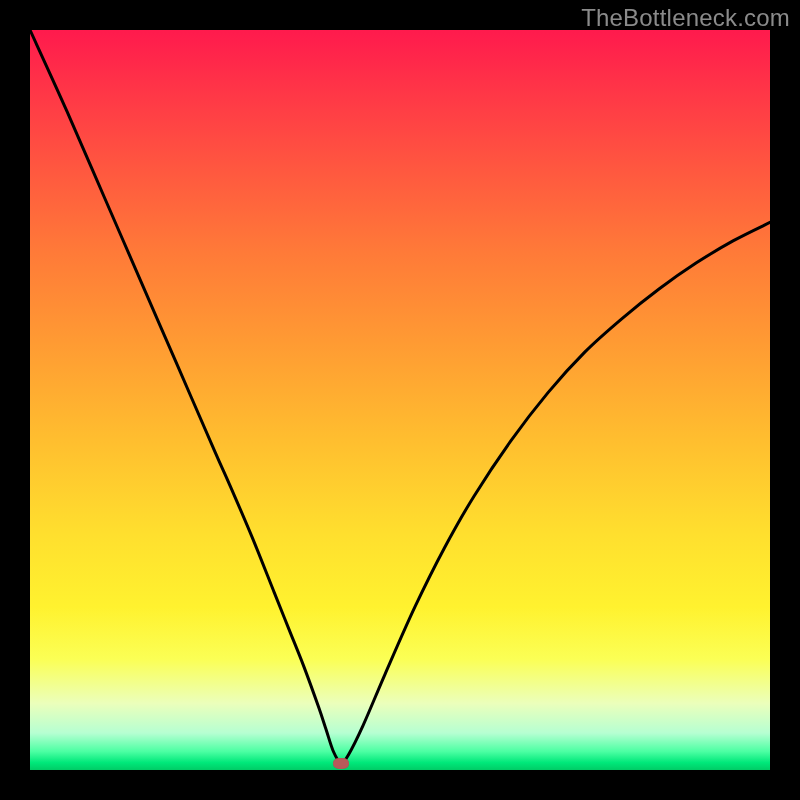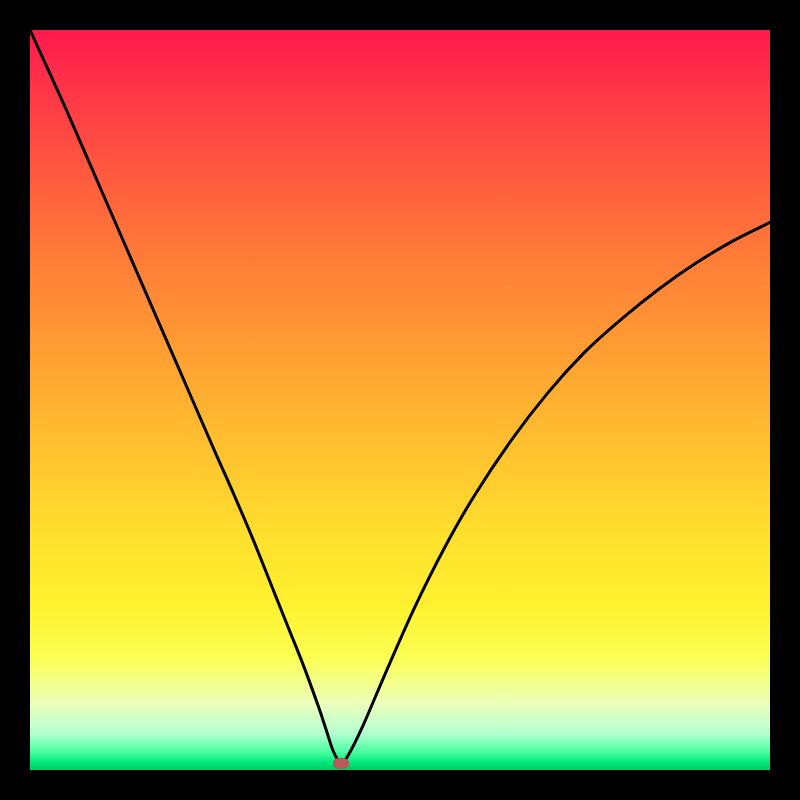--- a/index.html
+++ b/index.html
@@ -64,19 +64,20 @@
     height: 11px;
     border-radius: 6px / 5px;
     background: #b85a5a;
     box-shadow: inset 0 0 1px rgba(0,0,0,0.2);
   }
 </style>
 </head>
 <body>
 
 <div class="frame">
+  <div class="watermark">TheBottleneck.com</div>
   <div class="plot">
     <svg class="curve" viewBox="0 0 740 740" preserveAspectRatio="none">
       <path id="curve-path" fill="none" stroke="#000" stroke-width="3" stroke-linecap="round" stroke-linejoin="round" d="M 0 0 C 6.17 13.57, 24.67 53.65, 37.00 81.40 C 49.33 109.15, 61.67 138.13, 74.00 166.50 C 86.33 194.87, 98.67 223.23, 111.00 251.60 C 123.33 279.97, 135.67 308.33, 148.00 336.70 C 160.33 365.07, 176.37 402.07, 185.00 421.80 C 193.63 441.53, 193.63 440.92, 199.80 455.10 C 205.97 469.28, 214.60 489.02, 222.00 506.90 C 229.40 524.78, 238.03 546.98, 244.20 562.40 C 250.37 577.82, 254.07 587.07, 259.00 599.40 C 263.93 611.73, 268.87 623.45, 273.80 636.40 C 278.73 649.35, 284.90 666.62, 288.60 677.10 C 292.30 687.58, 293.53 691.90, 296.00 699.30 C 298.47 706.70, 300.93 715.95, 303.40 721.50 C 305.87 727.05, 308.33 731.98, 310.80 732.60 C 313.27 733.22, 314.50 731.37, 318.20 725.20 C 321.90 719.03, 326.83 709.17, 333.00 695.60 C 339.17 682.03, 346.57 663.53, 355.20 643.80 C 363.83 624.07, 374.93 598.17, 384.80 577.20 C 394.67 556.23, 404.53 536.50, 414.40 518.00 C 424.27 499.50, 432.90 484.08, 444.00 466.20 C 455.10 448.32, 468.67 427.97, 481.00 410.70 C 493.33 393.43, 505.67 377.40, 518.00 362.60 C 530.33 347.80, 542.67 334.23, 555.00 321.90 C 567.33 309.57, 579.67 299.08, 592.00 288.60 C 604.33 278.12, 616.67 268.25, 629.00 259.00 C 641.33 249.75, 653.67 241.12, 666.00 233.10 C 678.33 225.08, 690.67 217.68, 703.00 210.90 C 715.33 204.12, 733.83 195.48, 740.00 192.40"></path>
     </svg>
     <div class="marker" id="min-marker" style="left: 302.8px; top: 727.6px; background: rgb(184, 90, 90);"></div>
   </div>
 </div>
 
 </body></html>

